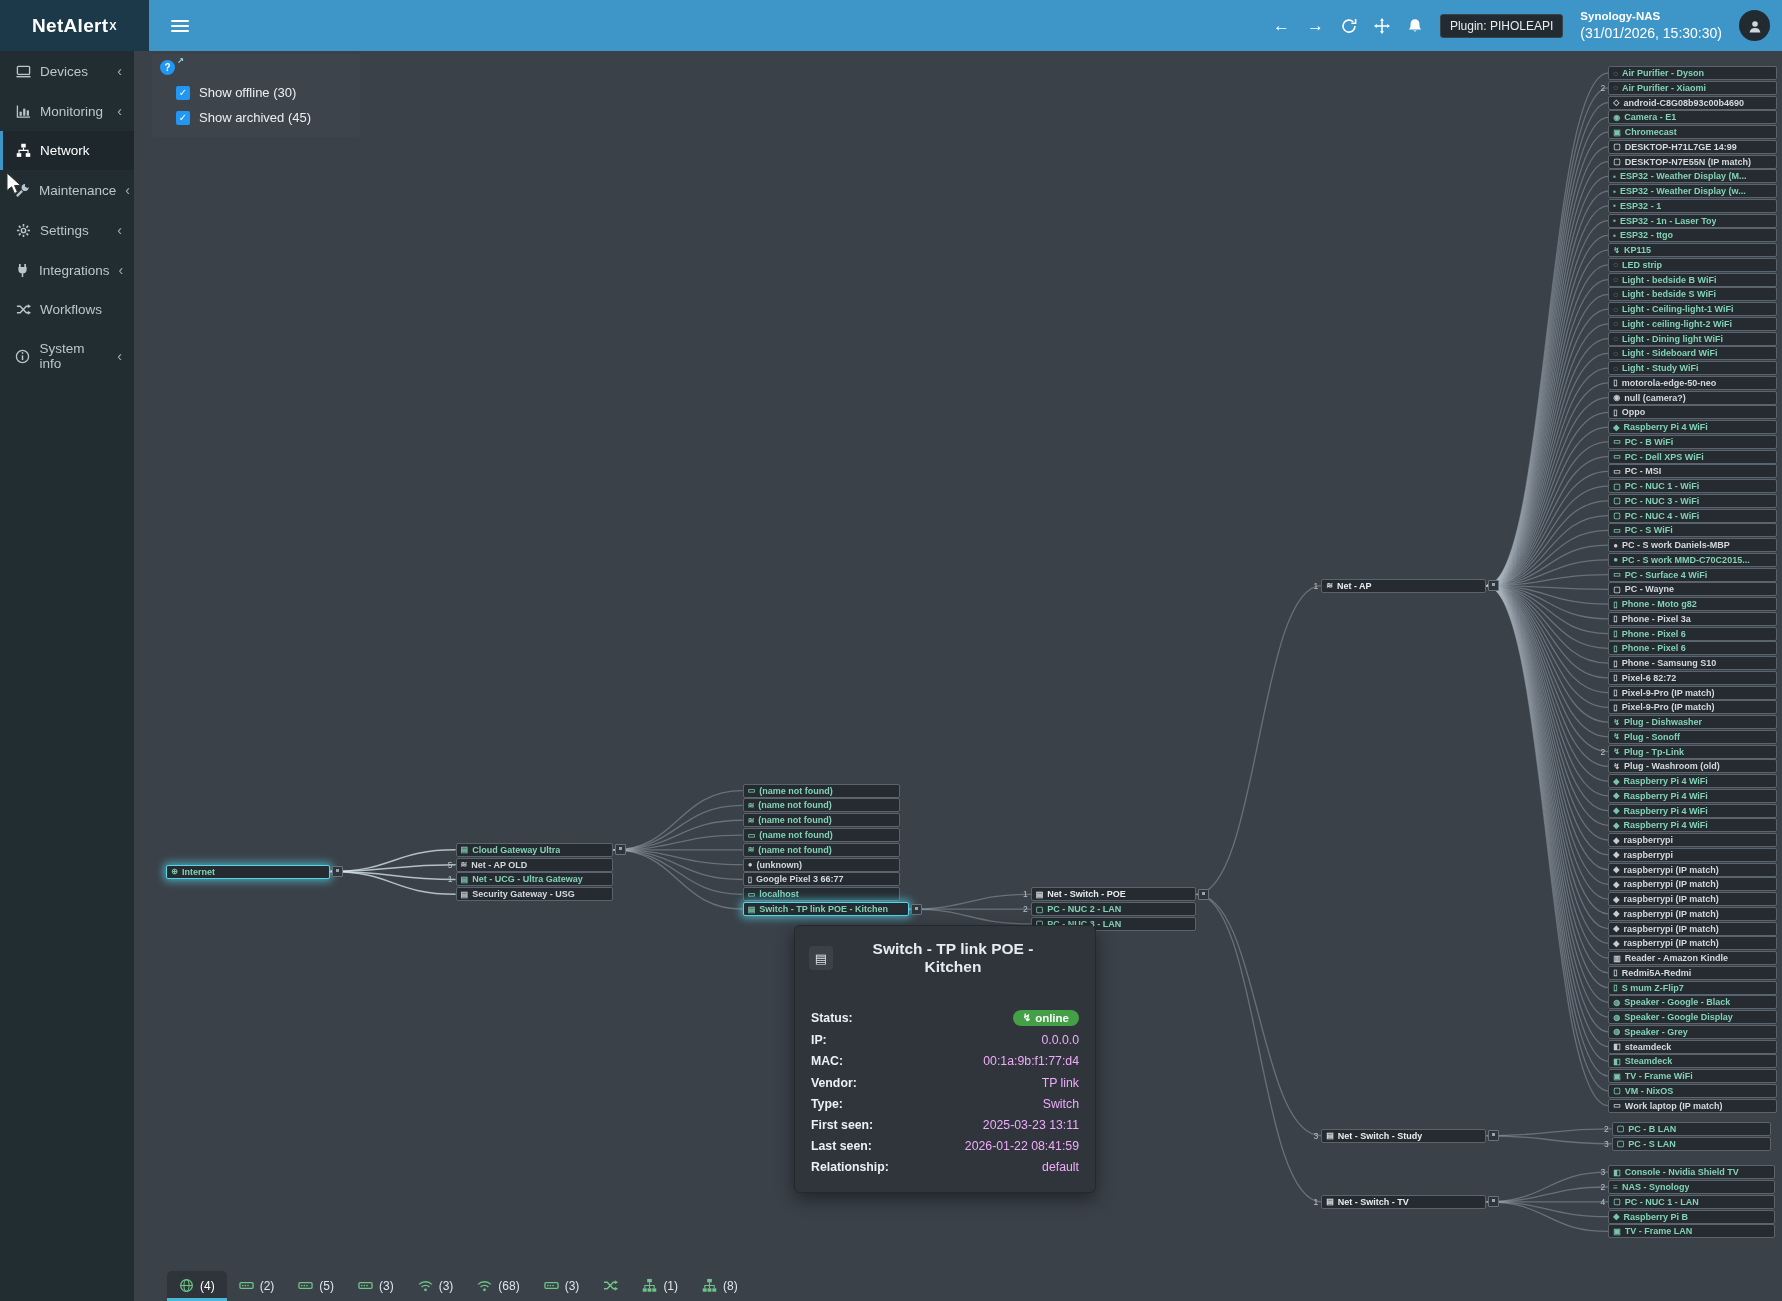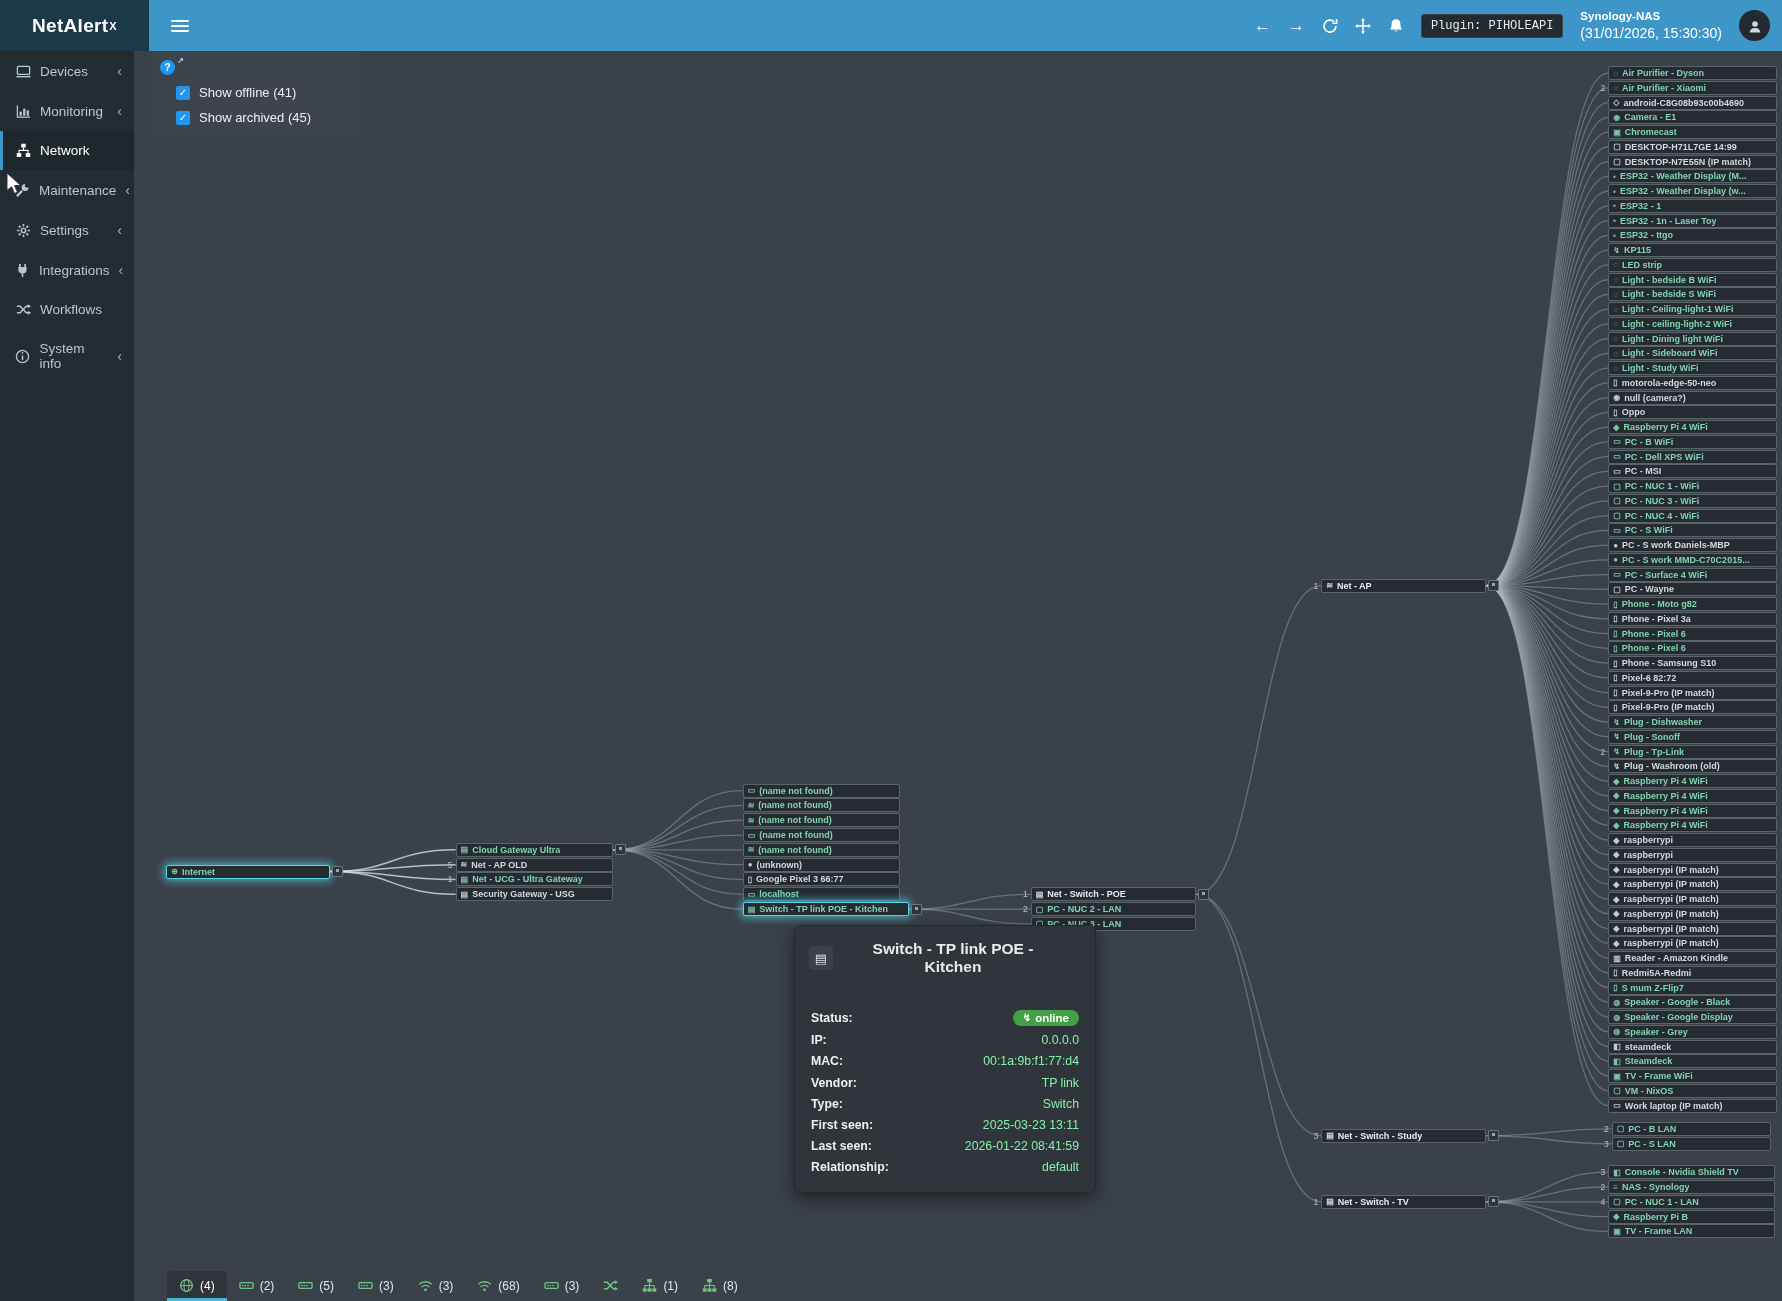--- a/index.html
+++ b/index.html
@@ -8,21 +8,21 @@
 
   
   .header{position:fixed;top:0;left:0;width:100%;height:51px;background:#3d95c8;z-index:50;display:flex;align-items:center}
   .logo{width:149px;height:51px;background:#1b3948;color:#fff;font-size:19px;font-weight:bold;display:flex;align-items:center;justify-content:center;letter-spacing:.3px}
   .logo sup{font-size:11px;margin-left:1px;font-weight:bold}
   .hamburger{margin-left:22px;display:flex;flex-direction:column;gap:3px;cursor:pointer}
   .hamburger span{width:18px;height:2px;background:#fff;border-radius:1px}
   .header-right{margin-left:auto;display:flex;align-items:center;gap:17px;padding-right:12px;color:#fff}
   .hicon{font-size:17px;line-height:1;cursor:pointer}
   .hicon svg{display:block}
-  .plugin-badge{background:#222b31;color:#ececec;font-family:Liberation Mono, monospace;font-size:12px;padding:4px 9px;border-radius:3px;border:1px solid #39444b}
+  .plugin-badge{background:#222b31;color:#ececec;font-family:Liberation Sans, sans-serif;font-size:12px;padding:4px 9px;border-radius:3px;border:1px solid #39444b}
   .host-block{font-size:11.5px;line-height:1.4;font-weight:bold}
   .host-block .dt{font-weight:normal;font-size:14px}
   .avatar{width:31px;height:31px;border-radius:50%;background:#222b31;display:flex;align-items:center;justify-content:center;overflow:hidden}
 
   
   .sidebar{position:fixed;top:51px;left:0;width:134px;bottom:0;background:#222d32;z-index:40}
   .side-item{display:flex;align-items:center;gap:9px;padding:12px 12px;color:#b8c7ce;font-size:13.5px;cursor:pointer;border-left:3px solid transparent}
   .side-item.active{background:#1e282c;color:#fff;border-left-color:#3d95c8}
   .side-icon{width:16px;display:flex;justify-content:center}
   .side-icon svg{display:block}
@@ -53,21 +53,21 @@
   .cb{width:14px;height:14px;background:#2196f3;border-radius:2px;color:#fff;font-size:10px;display:flex;align-items:center;justify-content:center;flex:none}
 
   
   .tooltip-card{position:fixed;left:794px;top:925px;width:302px;z-index:30;background:#2f353b;border:1px solid #23282d;border-radius:6px;box-shadow:0 6px 18px rgba(0,0,0,.45);padding:12px 14px 14px;color:#e7ebee;box-sizing:border-box}
   .tt-head{display:flex;align-items:center;gap:10px;padding:2px 0 4px}
   .tt-icon{width:24px;height:24px;border-radius:4px;background:#3a4147;display:flex;align-items:center;justify-content:center;font-size:13px;color:#dfe5e9;flex:none}
   .tt-title{font-size:15.5px;font-weight:bold;flex:1;text-align:center;padding-right:18px}
   .tt-rows{margin-top:26px}
   .tt-row{display:flex;justify-content:space-between;align-items:center;padding:3.6px 2px;font-size:12.3px}
   .tt-label{font-weight:bold;color:#eef1f3}
-  .tt-value{color:#86efac}
+  .tt-value{color:#f0abfc}
   .pill{background:#43a047;color:#fff;font-weight:bold;font-size:11.5px;padding:2px 10px 2.5px;border-radius:10px;display:flex;gap:4px;align-items:center}
   .pill .pic{font-size:10px}
 
   
   .bottom-bar{position:fixed;left:149px;right:0;bottom:0;height:33px;z-index:25;display:flex;align-items:flex-end;padding-left:18px}
   .tab{display:flex;align-items:center;gap:6px;padding:7px 12px 8px;border-radius:5px 5px 0 0;color:#6fc487;cursor:pointer}
   .tab svg{display:block}
   .tab .count{color:#dfe7ec;font-size:12px}
   .tab.active{background:#2e343a;box-shadow:inset 0 -3px 0 #49b8d6}
   .tab.active .count{color:#fff}
@@ -591,21 +591,21 @@
     <div class="gnode off" style="left: 1608.27px; top: 1098.57px; width: 168.572px; height: 14.0097px;">
       <span class="gicon">▭</span>
       <span class="glabel">Work laptop (IP match)</span>
     </div>
   </div>
 
 <div class="controls">
   <div class="help">?<span class="ext">↗</span></div>
   <label class="ctl-row">
     <span class="cb">✓</span>
-    <span>Show offline (41)</span>
+    <span>Show offline (30)</span>
   </label>
   <label class="ctl-row">
     <span class="cb">✓</span>
     <span>Show archived (45)</span>
   </label>
 </div>
 
 <div class="tooltip-card">
   <div class="tt-head">
     <span class="tt-icon">▤</span>

